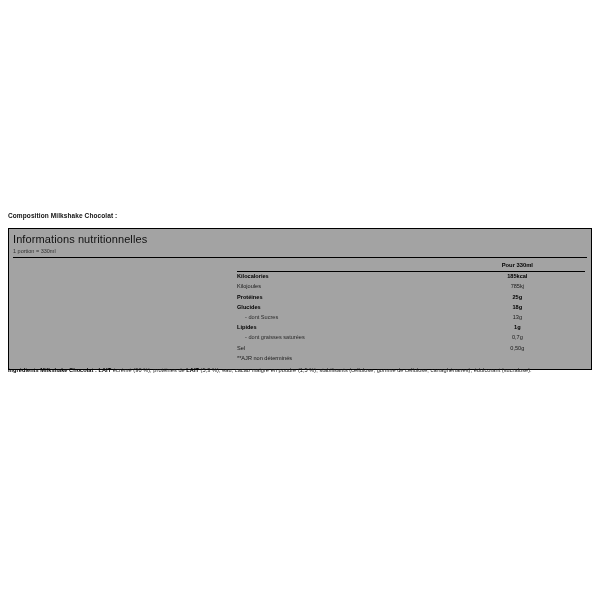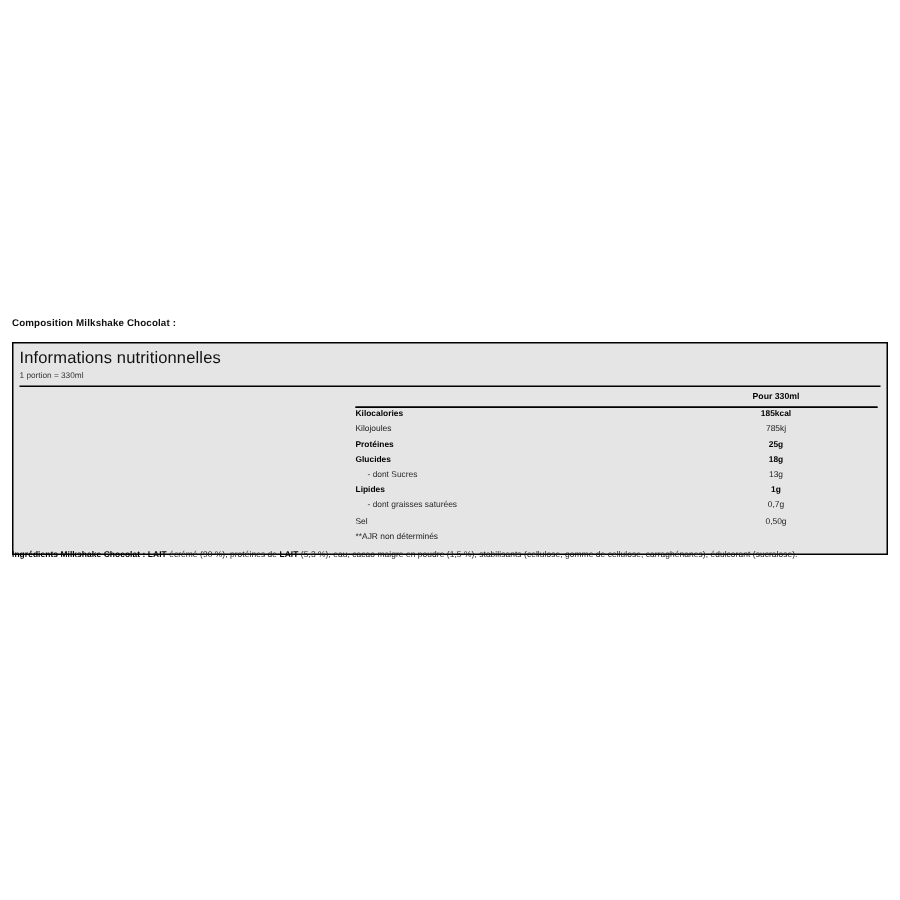--- a/index.html
+++ b/index.html
@@ -34,21 +34,21 @@
     color: #111111;
   }
 
   .nutrition-block {
     position: absolute;
     left: 8px;
     top: 228px;
     width: 584px;
     border: 1px solid #000000;
     box-sizing: border-box;
-    background: #e5e5e5;
+    background: #a3a3a3;
   }
 
   .nutrition-header {
     padding: 4px 4px 2px 4px;
   }
 
   .nutrition-heading {
     font-size: 11px;
     font-weight: normal;
     color: #111111;

